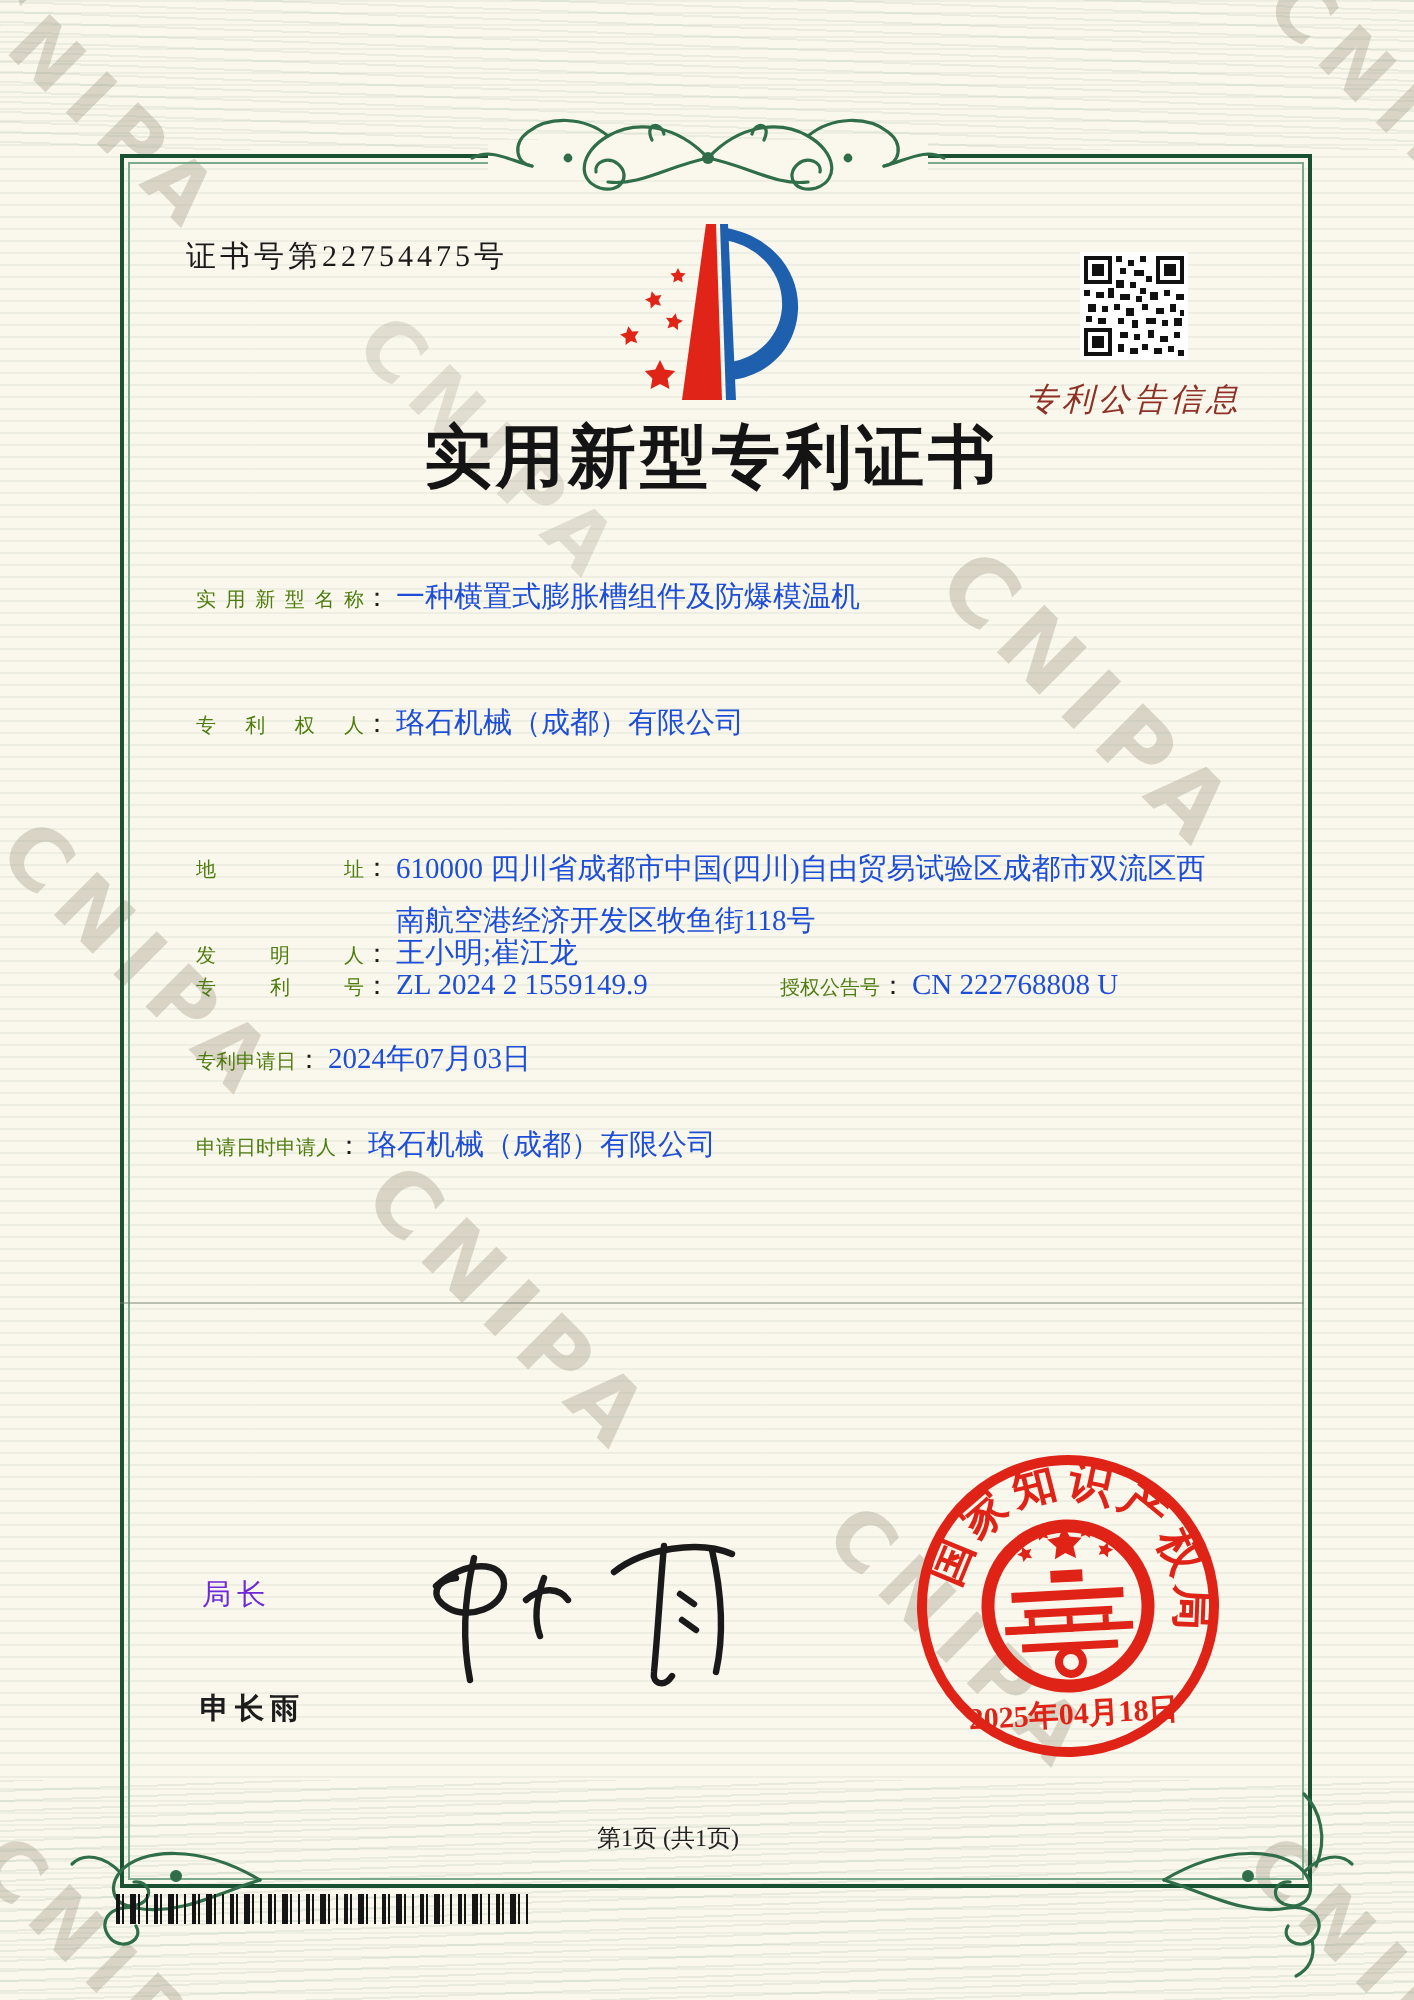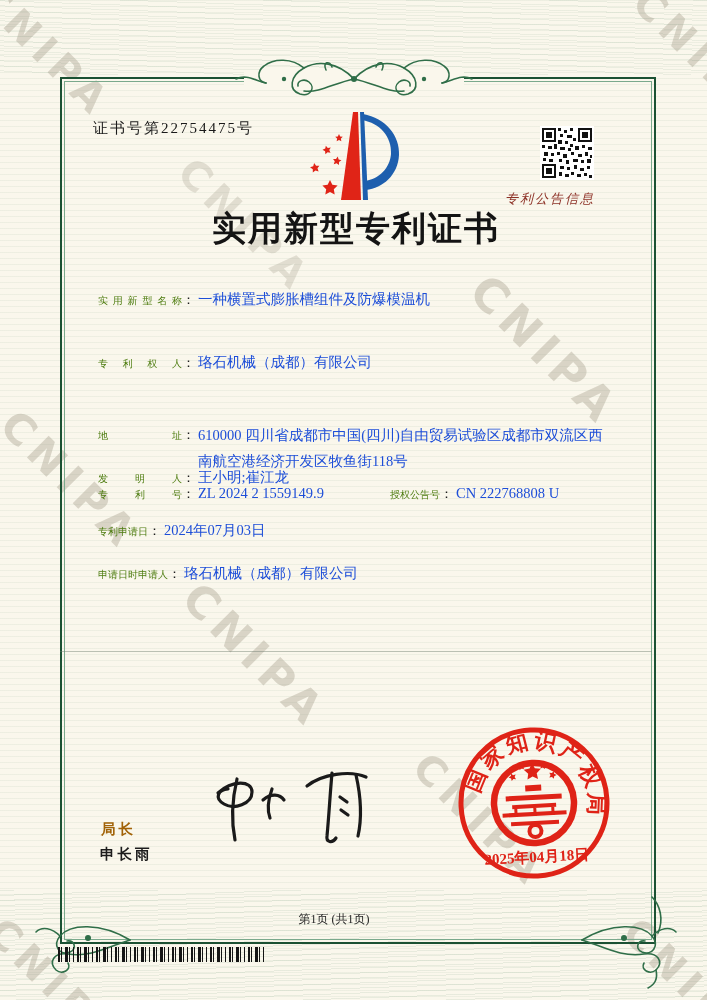--- a/index.html
+++ b/index.html
@@ -13,39 +13,39 @@
      background:repeating-linear-gradient(182deg, rgba(120,160,130,0.12) 0 1px, transparent 1px 5px);}
   .wm{position:absolute;z-index:1;font-family:"DejaVu Sans","Liberation Sans",sans-serif;
       font-weight:bold;color:rgba(163,156,138,0.38);letter-spacing:7px;white-space:nowrap;
       transform:translate(-50%,-50%) rotate(45deg);pointer-events:none;}
   .frame{position:absolute;left:60px;top:77px;width:592px;height:863px;border:2px solid #1b5133;z-index:2;}
   .frame-inner{position:absolute;inset:2px;border:1px solid #7aa98c;}
   .orn{position:absolute;z-index:3;}
   .cert-no{position:absolute;left:93px;top:119px;z-index:3;font-size:15px;letter-spacing:2px;color:#1a1a1a;}
   .logo{position:absolute;left:303px;top:110px;z-index:3;}
   .qr{position:absolute;left:540px;top:126px;z-index:3;}
-  .qr-caption{position:absolute;left:505px;top:190px;width:124px;z-index:3;text-align:left;
-      font-size:13px;letter-spacing:2px;color:#8d3126;font-style:italic;}
+  .qr-caption{position:absolute;left:505px;top:190px;width:124px;z-index:3;text-align:center;
+      font-size:16px;letter-spacing:2px;color:#8d3126;font-style:italic;}
   .title{position:absolute;left:60px;top:206px;width:592px;z-index:3;text-align:center;
       font-size:34px;font-weight:bold;letter-spacing:2px;color:#141414;}
   .row{position:absolute;left:98px;width:516px;z-index:3;font-size:14.5px;line-height:20px;}
   .lblwrap{display:inline-block;}
   .lbl{display:inline-block;font-size:10px;color:#4d7c0f;vertical-align:baseline;}
   .lbl.j{width:84px;text-align:justify;text-align-last:justify;}
   .colon{font-size:13px;}
   .val{margin-left:3px;color:#1d4ed8;margin-top:27px;}
   .row .rgt{position:absolute;left:292px;top:0;white-space:nowrap;}
   .addr-flex{display:flex;align-items:flex-start;}
   .addr-flex .val{display:inline-block;width:416px;line-height:26px;}
   .divider{position:absolute;left:60px;top:651px;width:592px;height:1px;background:rgba(110,125,110,0.45);z-index:3;}
   .decl{position:absolute;left:88px;top:676px;width:540px;z-index:3;font-size:12.5px;line-height:25.5px;
       letter-spacing:0.3px;color:#1c1c1c;}
   .decl .l1{padding-left:23px;}
-  .sig-title{position:absolute;left:101px;top:820px;z-index:3;font-family:"Liberation Sans","DejaVu Sans",sans-serif;
-      font-weight:700;font-size:14.5px;letter-spacing:3px;color:#a16207;}
+  .sig-title{position:absolute;left:101px;top:788px;z-index:3;font-family:"Liberation Sans","DejaVu Sans",sans-serif;
+      font-weight:400;font-size:14.5px;letter-spacing:3px;color:#6d28d9;}
   .sig-name{position:absolute;left:100px;top:845px;z-index:3;font-family:"Liberation Sans","DejaVu Sans",sans-serif;
       font-weight:600;font-size:14.5px;letter-spacing:3px;color:#1c1c1c;}
   .signature{position:absolute;left:205px;top:752px;z-index:3;}
   .seal{position:absolute;left:448px;top:717px;z-index:4;}
   .seal text{font-family:"Liberation Serif","DejaVu Serif",serif;}
   .footer{position:absolute;left:60px;top:911px;width:548px;z-index:3;text-align:center;font-size:12px;color:#222;}
   .barcode{position:absolute;left:58px;top:947px;width:208px;height:15px;z-index:3;
      background:repeating-linear-gradient(90deg,#151515 0 2px,transparent 2px 3px,#151515 3px 4px,
         transparent 4px 7px,#151515 7px 10px,transparent 10px 11px,#151515 11px 12px,
         transparent 12px 15px,#151515 15px 16px,transparent 16px 19px);}

